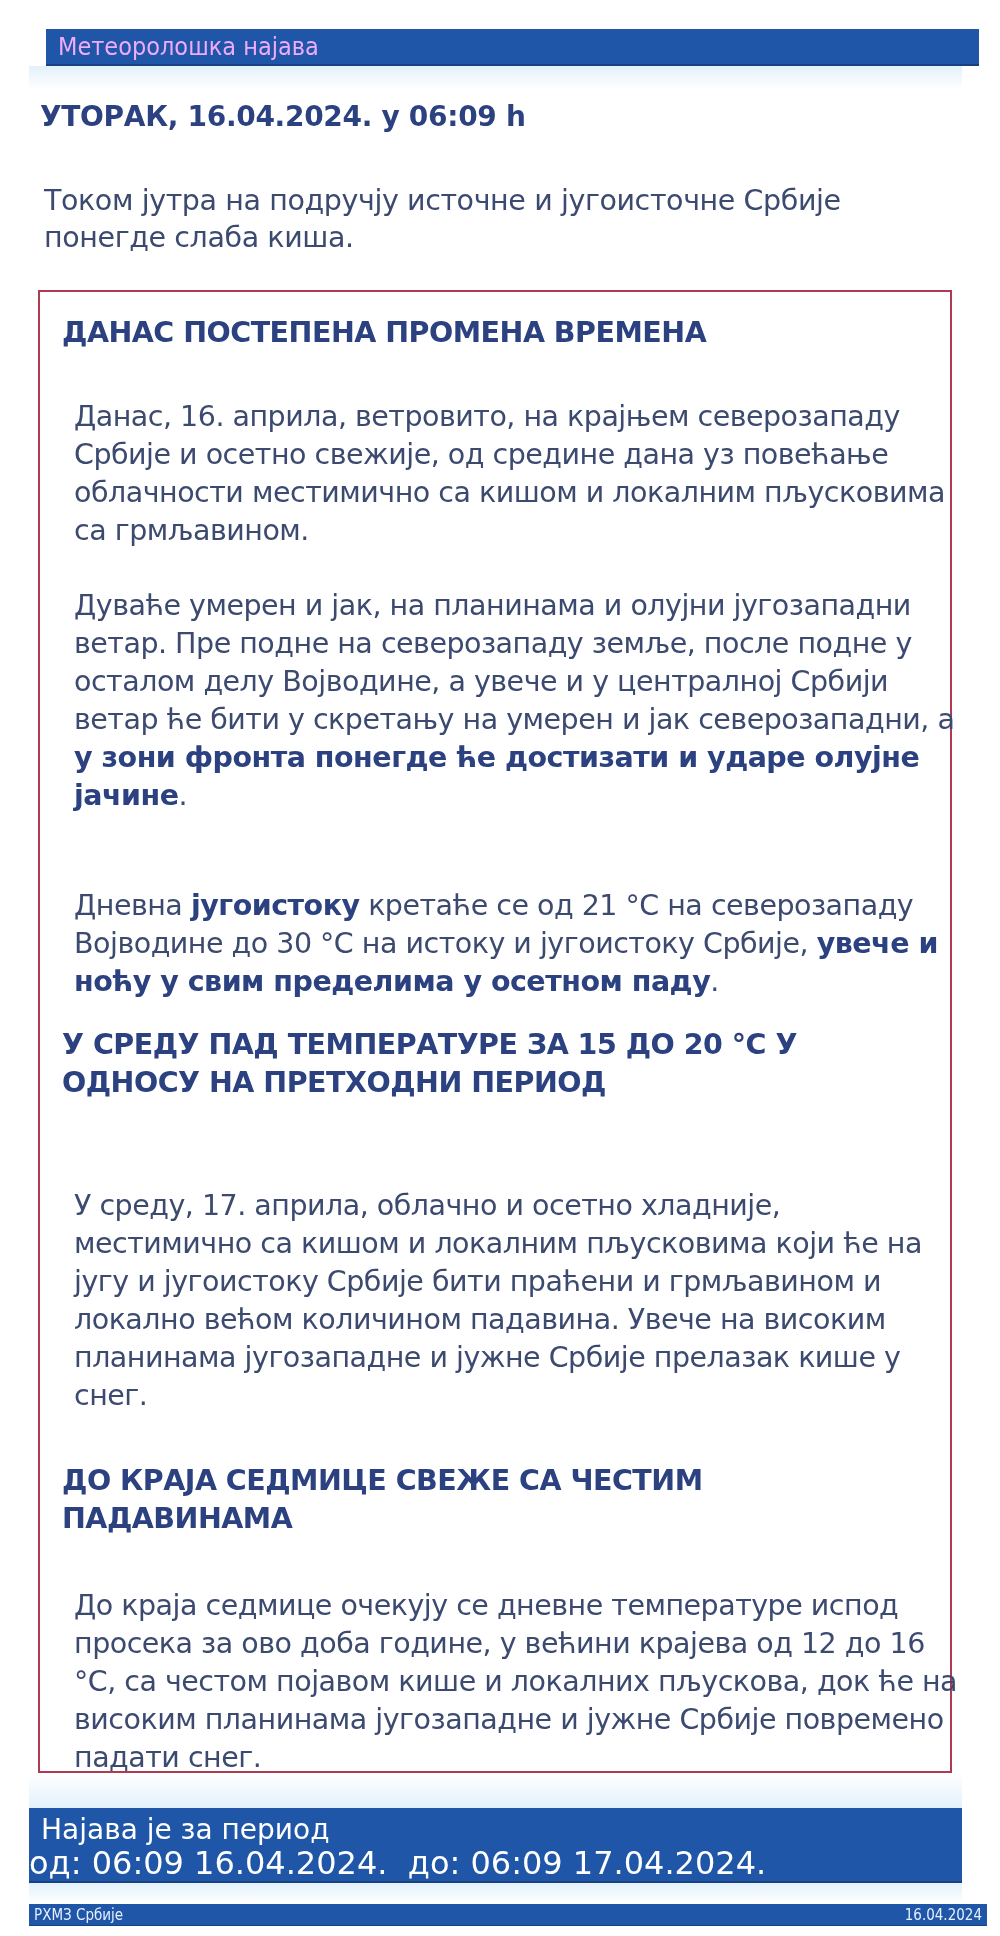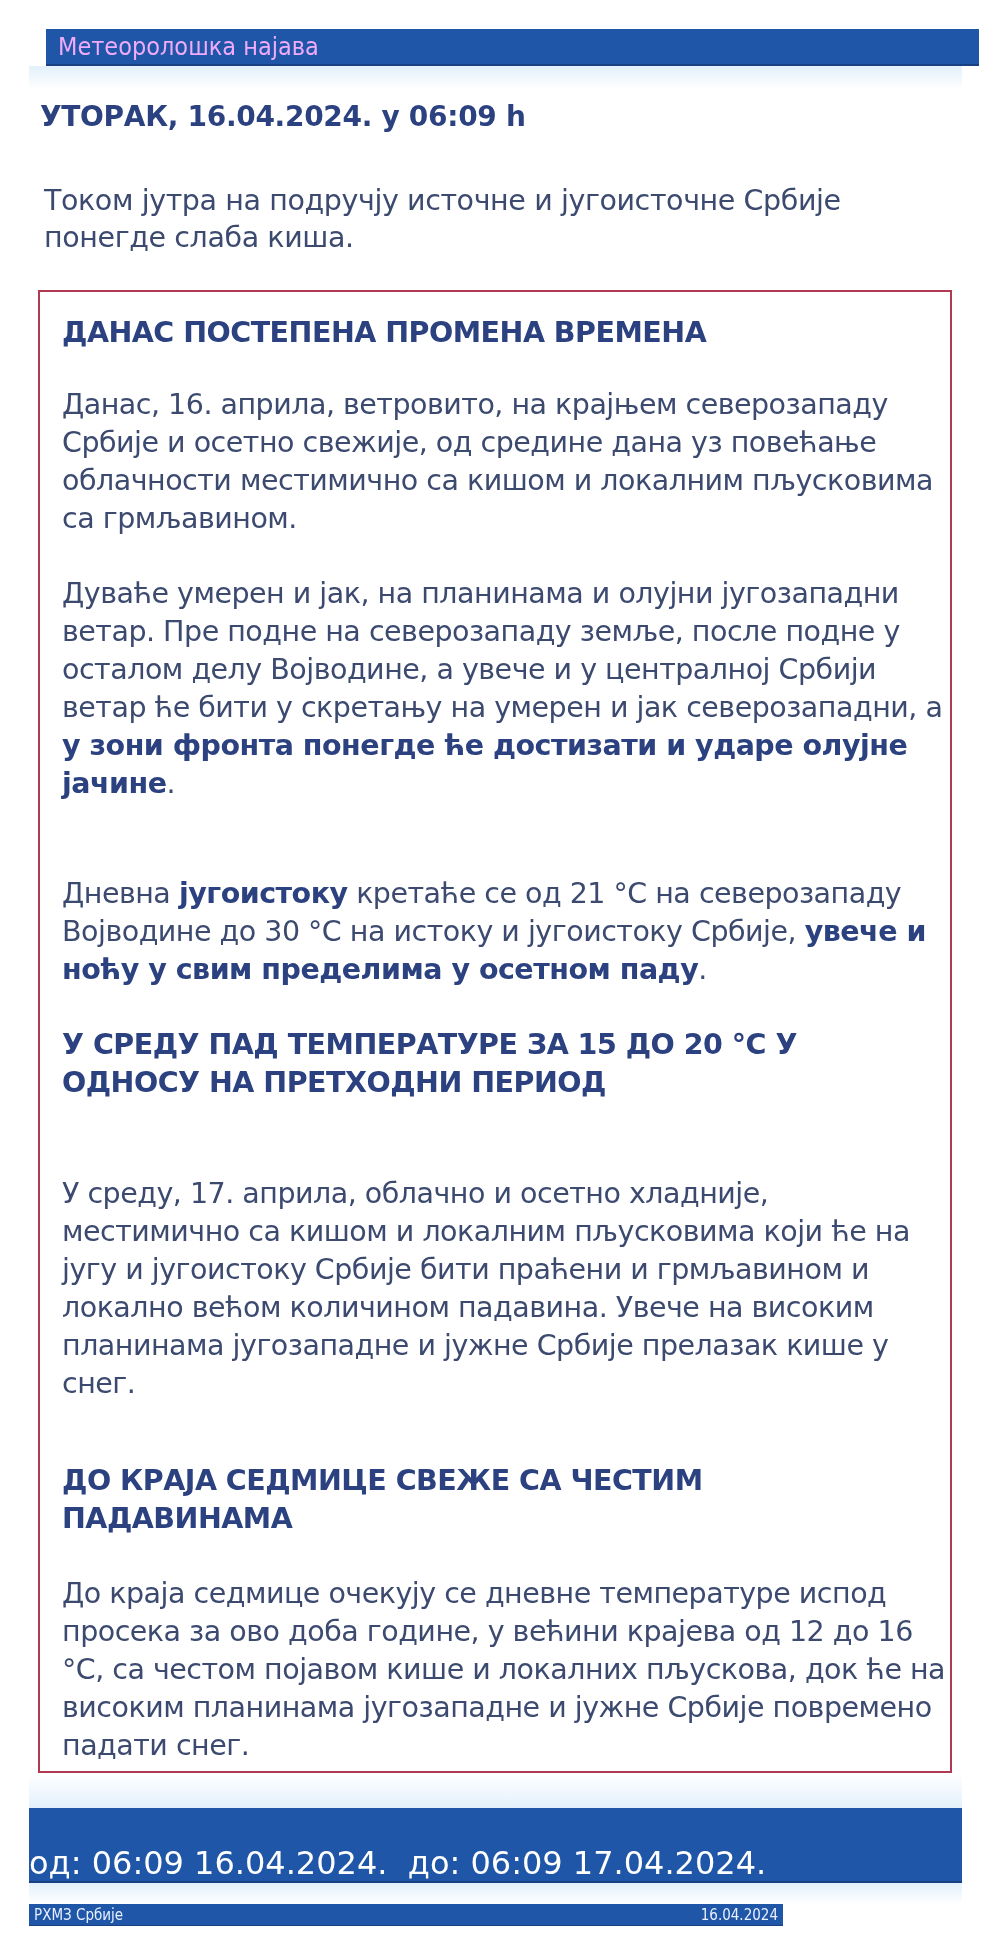--- a/index.html
+++ b/index.html
@@ -43,21 +43,21 @@
     }
     .section-title {
       position: absolute; left: 0;
       font-size: 28.5px; font-weight: bold; color: #2b4180;
       line-height: 38px; letter-spacing: -0.5px; margin: 0;
       width: 880px;
     }
     .para {
       position: absolute; left: 0; width: 890px;
       font-size: 28.5px; line-height: 38px; color: #3c4a70;
-      margin: 0; letter-spacing: -0.5px;
+      margin: 12px; letter-spacing: -0.5px;
     }
     .para b { color: #2b4180; }
     .footer-bar {
       position: absolute; left: 29px; top: 1808px; width: 933px; height: 75px;
       background: #1f56a8;
       border-bottom: 2px solid #17427f;
       box-sizing: border-box;
       color: #ffffff;
     }
     .footer-line1 {
@@ -70,21 +70,21 @@
     }
     .footer-fade {
       position: absolute; left: 29px; top: 1883px; width: 933px; height: 21px;
       background: linear-gradient(to bottom, #e3f1fb, #ffffff);
     }
     .mid-fade {
       position: absolute; left: 29px; top: 1773px; width: 933px; height: 35px;
       background: linear-gradient(to bottom, #ffffff, #e3f1fb);
     }
     .bottom-strip {
-      position: absolute; left: 29px; top: 1904px; width: 754px; height: 22px;
+      position: absolute; left: 29px; top: 1904px; width: 958px; height: 22px;
       background: #1f56a8;
       border-bottom: 1px solid #17427f;
       box-sizing: border-box;
       color: #e8f0ff; font-size: 15px; line-height: 22px;
       font-family: "DejaVu Sans Condensed", "DejaVu Sans", sans-serif;
       font-stretch: condensed;
     }
     .bottom-left { position: absolute; left: 5px; top: 0; }
     .bottom-right { position: absolute; right: 5px; top: 0; }
   </style>
@@ -118,20 +118,21 @@
     <h2 class="section-title" style="top:1170px;">ДО КРАЈА СЕДМИЦЕ СВЕЖЕ СА ЧЕСТИМ ПАДАВИНАМА</h2>
 
     <p class="para" style="top:1283px;">До краја седмице очекују се дневне температуре испод просека за ово доба године, у већини крајева од 12 до 16 °C, са честом појавом кише и локалних пљускова, док ће на високим планинама југозападне и јужне Србије повремено падати снег.</p>
 
   </div>
 </div>
 
 <div class="mid-fade"></div>
 
 <div class="footer-bar">
+  <div class="footer-line1">Најава је за период</div>
   <div class="footer-line2" style="white-space:pre;">од: 06:09 16.04.2024.  до: 06:09 17.04.2024.</div>
 </div>
 <div class="footer-fade"></div>
 
 <div class="bottom-strip">
   <span class="bottom-left">РХМЗ Србије</span>
   <span class="bottom-right">16.04.2024</span>
 </div>
 
 </body></html>

